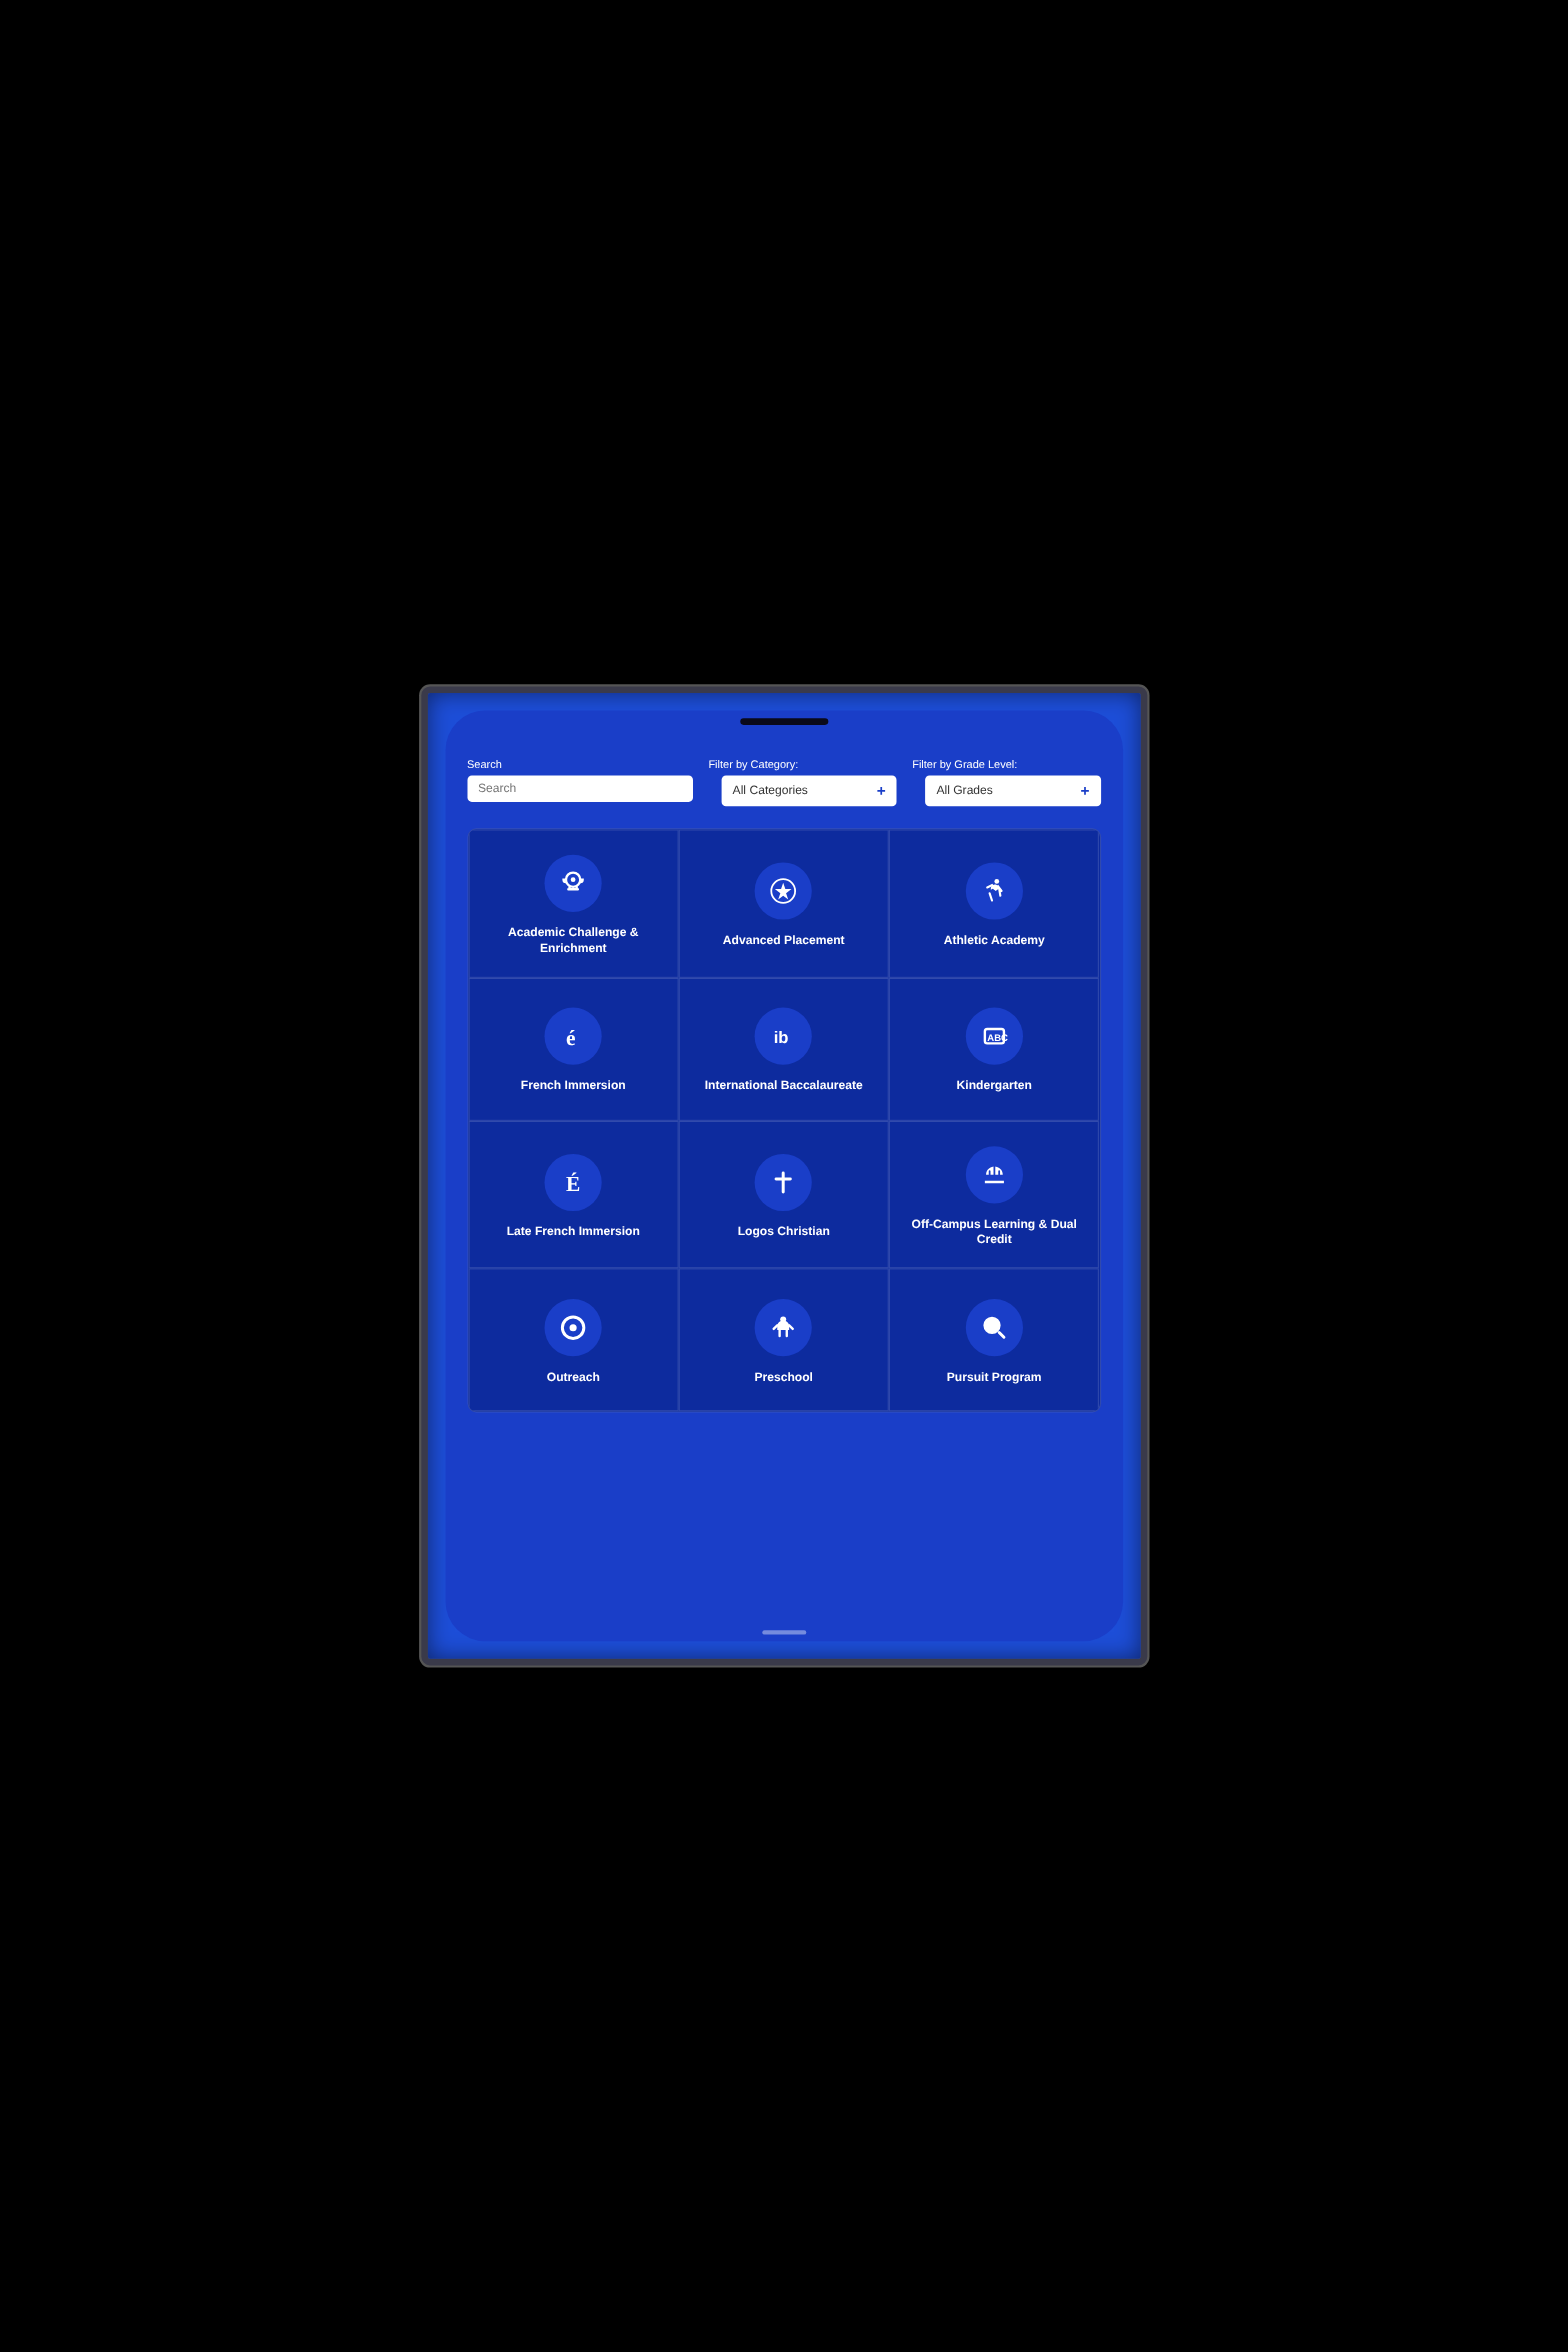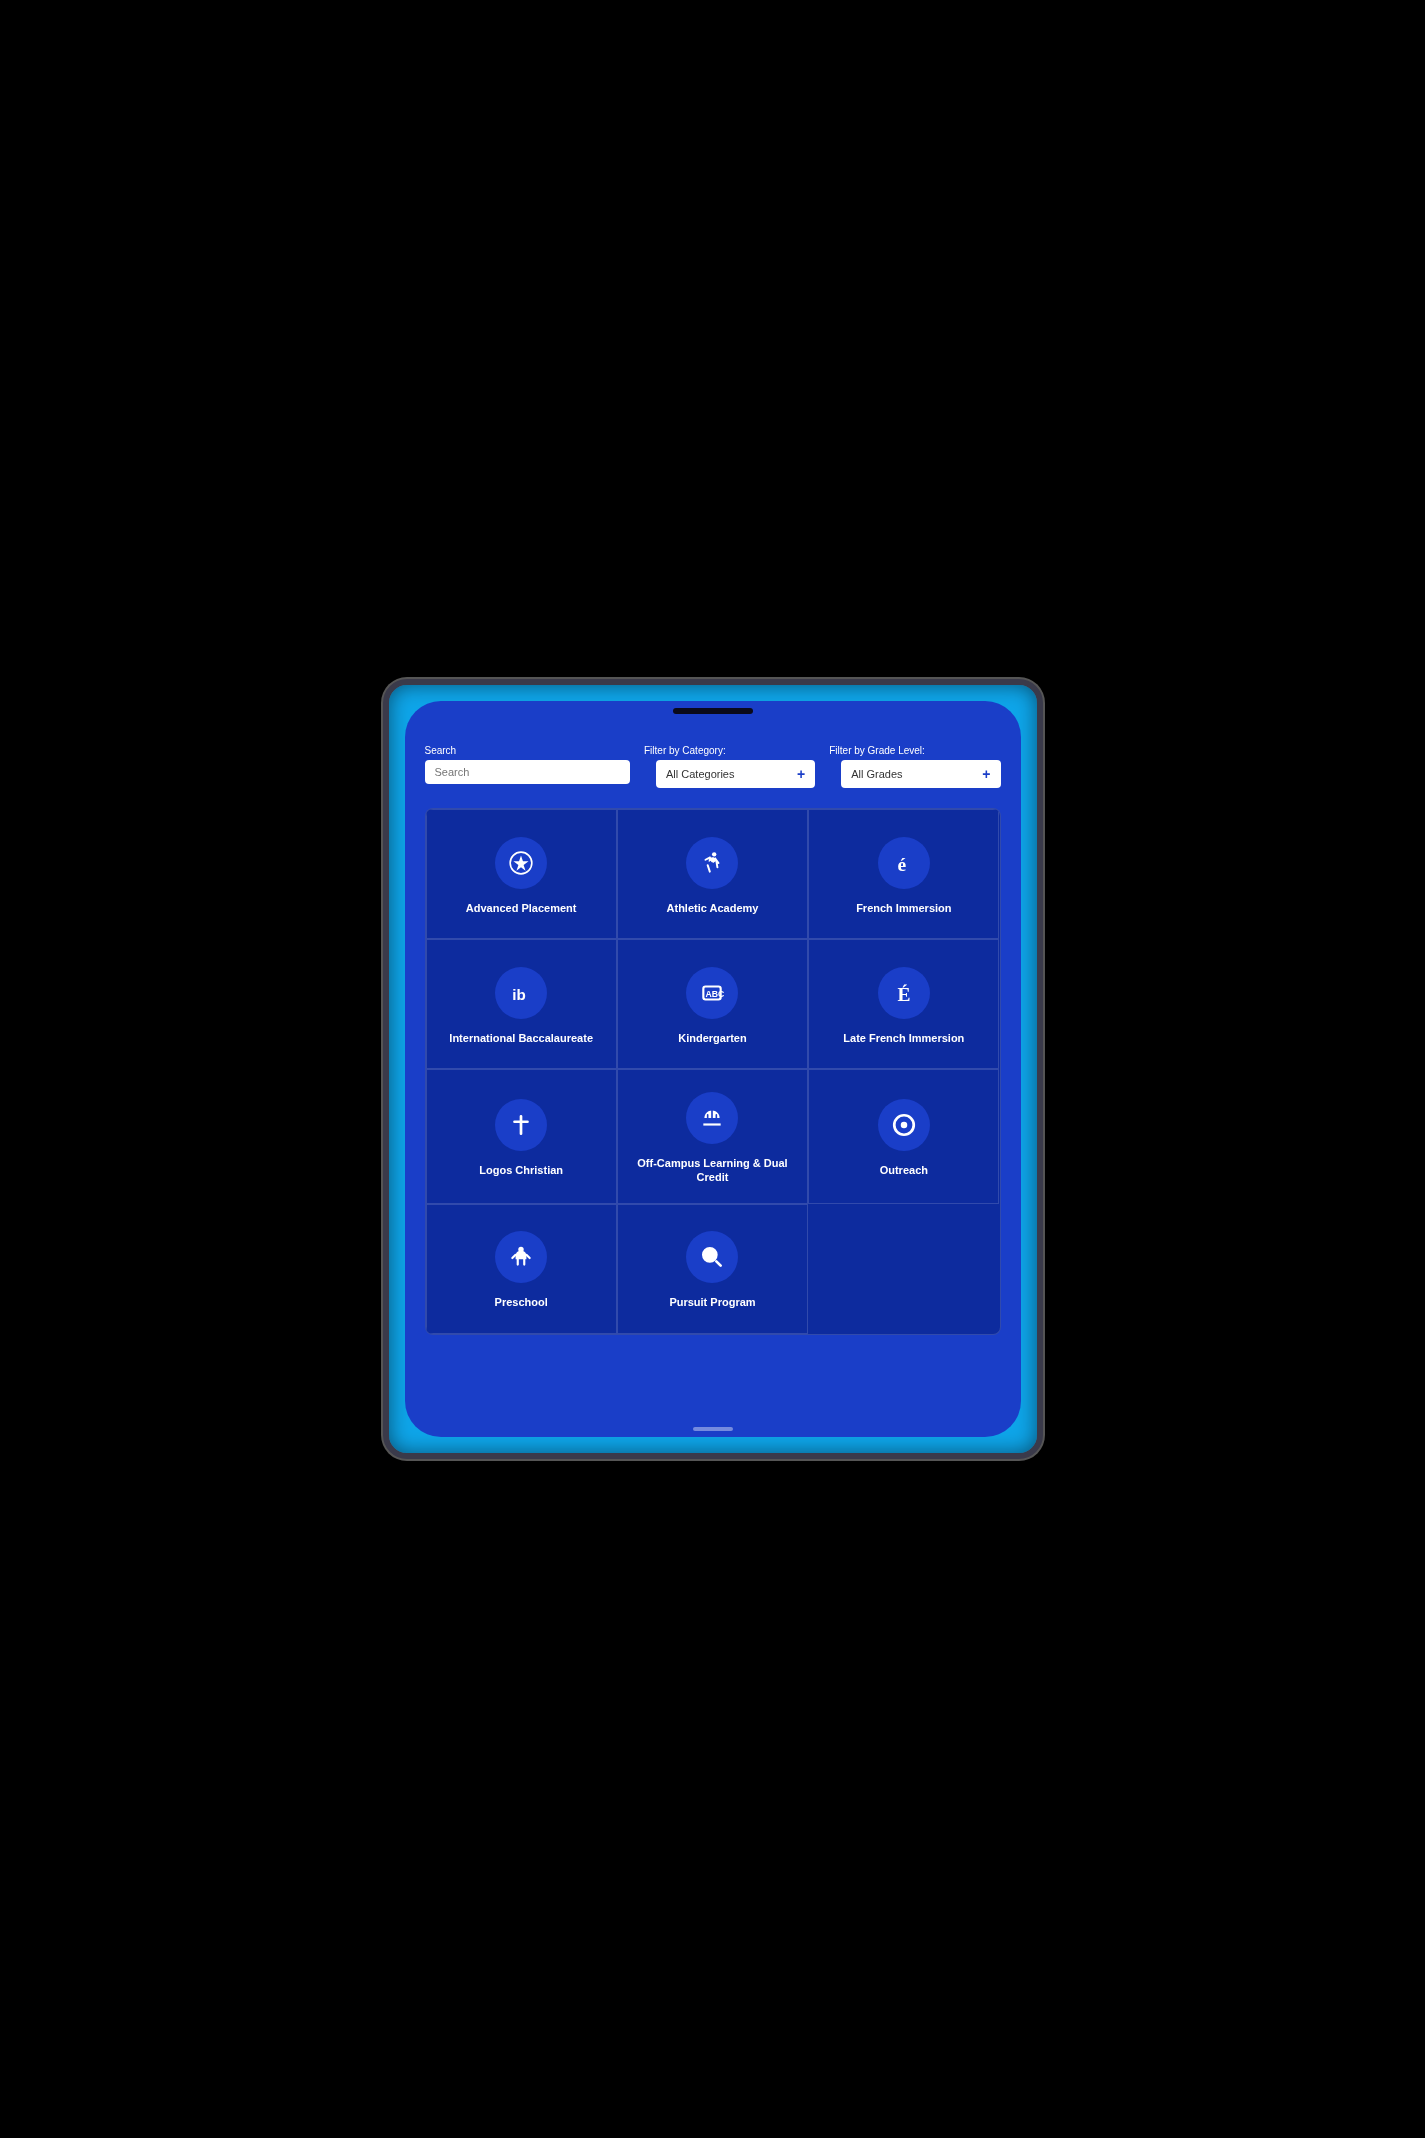--- a/index.html
+++ b/index.html
@@ -8,23 +8,23 @@
       background: #000;
       display: flex;
       justify-content: center;
       align-items: center;
       min-height: 100vh;
       font-family: -apple-system, BlinkMacSystemFont, 'Segoe UI', Arial, sans-serif;
     }
 
     .tablet-outer {
       width: 660px;
-      height: 780px;
-      background: #0ea5e9;
-      border-radius: 24px;
+      height: 890px;
+      background: #1d4ed8;
+      border-radius: 8px;
       border: 6px solid #3a3a4a;
       box-shadow: 0 0 0 2px #555, 0 20px 60px rgba(0,0,0,0.8), inset 0 0 20px rgba(0,0,0,0.5);
       padding: 16px;
       display: flex;
       flex-direction: column;
       position: relative;
     }
 
     .tablet-screen {
       background: #1a3ec8;
@@ -201,20 +201,31 @@
         <div class="filter-group">
           <span class="filter-label">Filter by Grade Level:</span>
           <div class="filter-select-wrapper">
             <span>All Grades</span>
             <span class="filter-plus">+</span>
           </div>
         </div>
       </div>
 
       <div class="programs-grid" id="programs-grid">
+      <div class="program-cell">
+            <div class="program-icon-circle">
+              <svg viewBox="0 0 24 24" fill="none" xmlns="http://www.w3.org/2000/svg">
+      <circle cx="12" cy="9" r="6" stroke="white" stroke-width="2" fill="none"></circle>
+      <path d="M9 15v2M15 15v2M8 17h8" stroke="white" stroke-width="2" stroke-linecap="round"></path>
+      <path d="M6 9H4a2 2 0 002 2M18 9h2a2 2 0 01-2 2" stroke="white" stroke-width="2" stroke-linecap="round"></path>
+      <circle cx="12" cy="9" r="2" fill="white"></circle>
+    </svg>
+            </div>
+            <div class="program-name">Academic Challenge &amp; Enrichment</div>
+          </div>
           <div class="program-cell">
             <div class="program-icon-circle">
               <svg viewBox="0 0 24 24" fill="white" xmlns="http://www.w3.org/2000/svg">
       <circle cx="12" cy="12" r="10" fill="none" stroke="white" stroke-width="1.5"></circle>
       <path d="M12 5l1.8 5.4H19l-4.6 3.4 1.8 5.4L12 16l-4.2 3.2 1.8-5.4L5 10.4h5.2z" fill="white"></path>
     </svg>
             </div>
             <div class="program-name">Advanced Placement</div>
           </div>
           <div class="program-cell">

